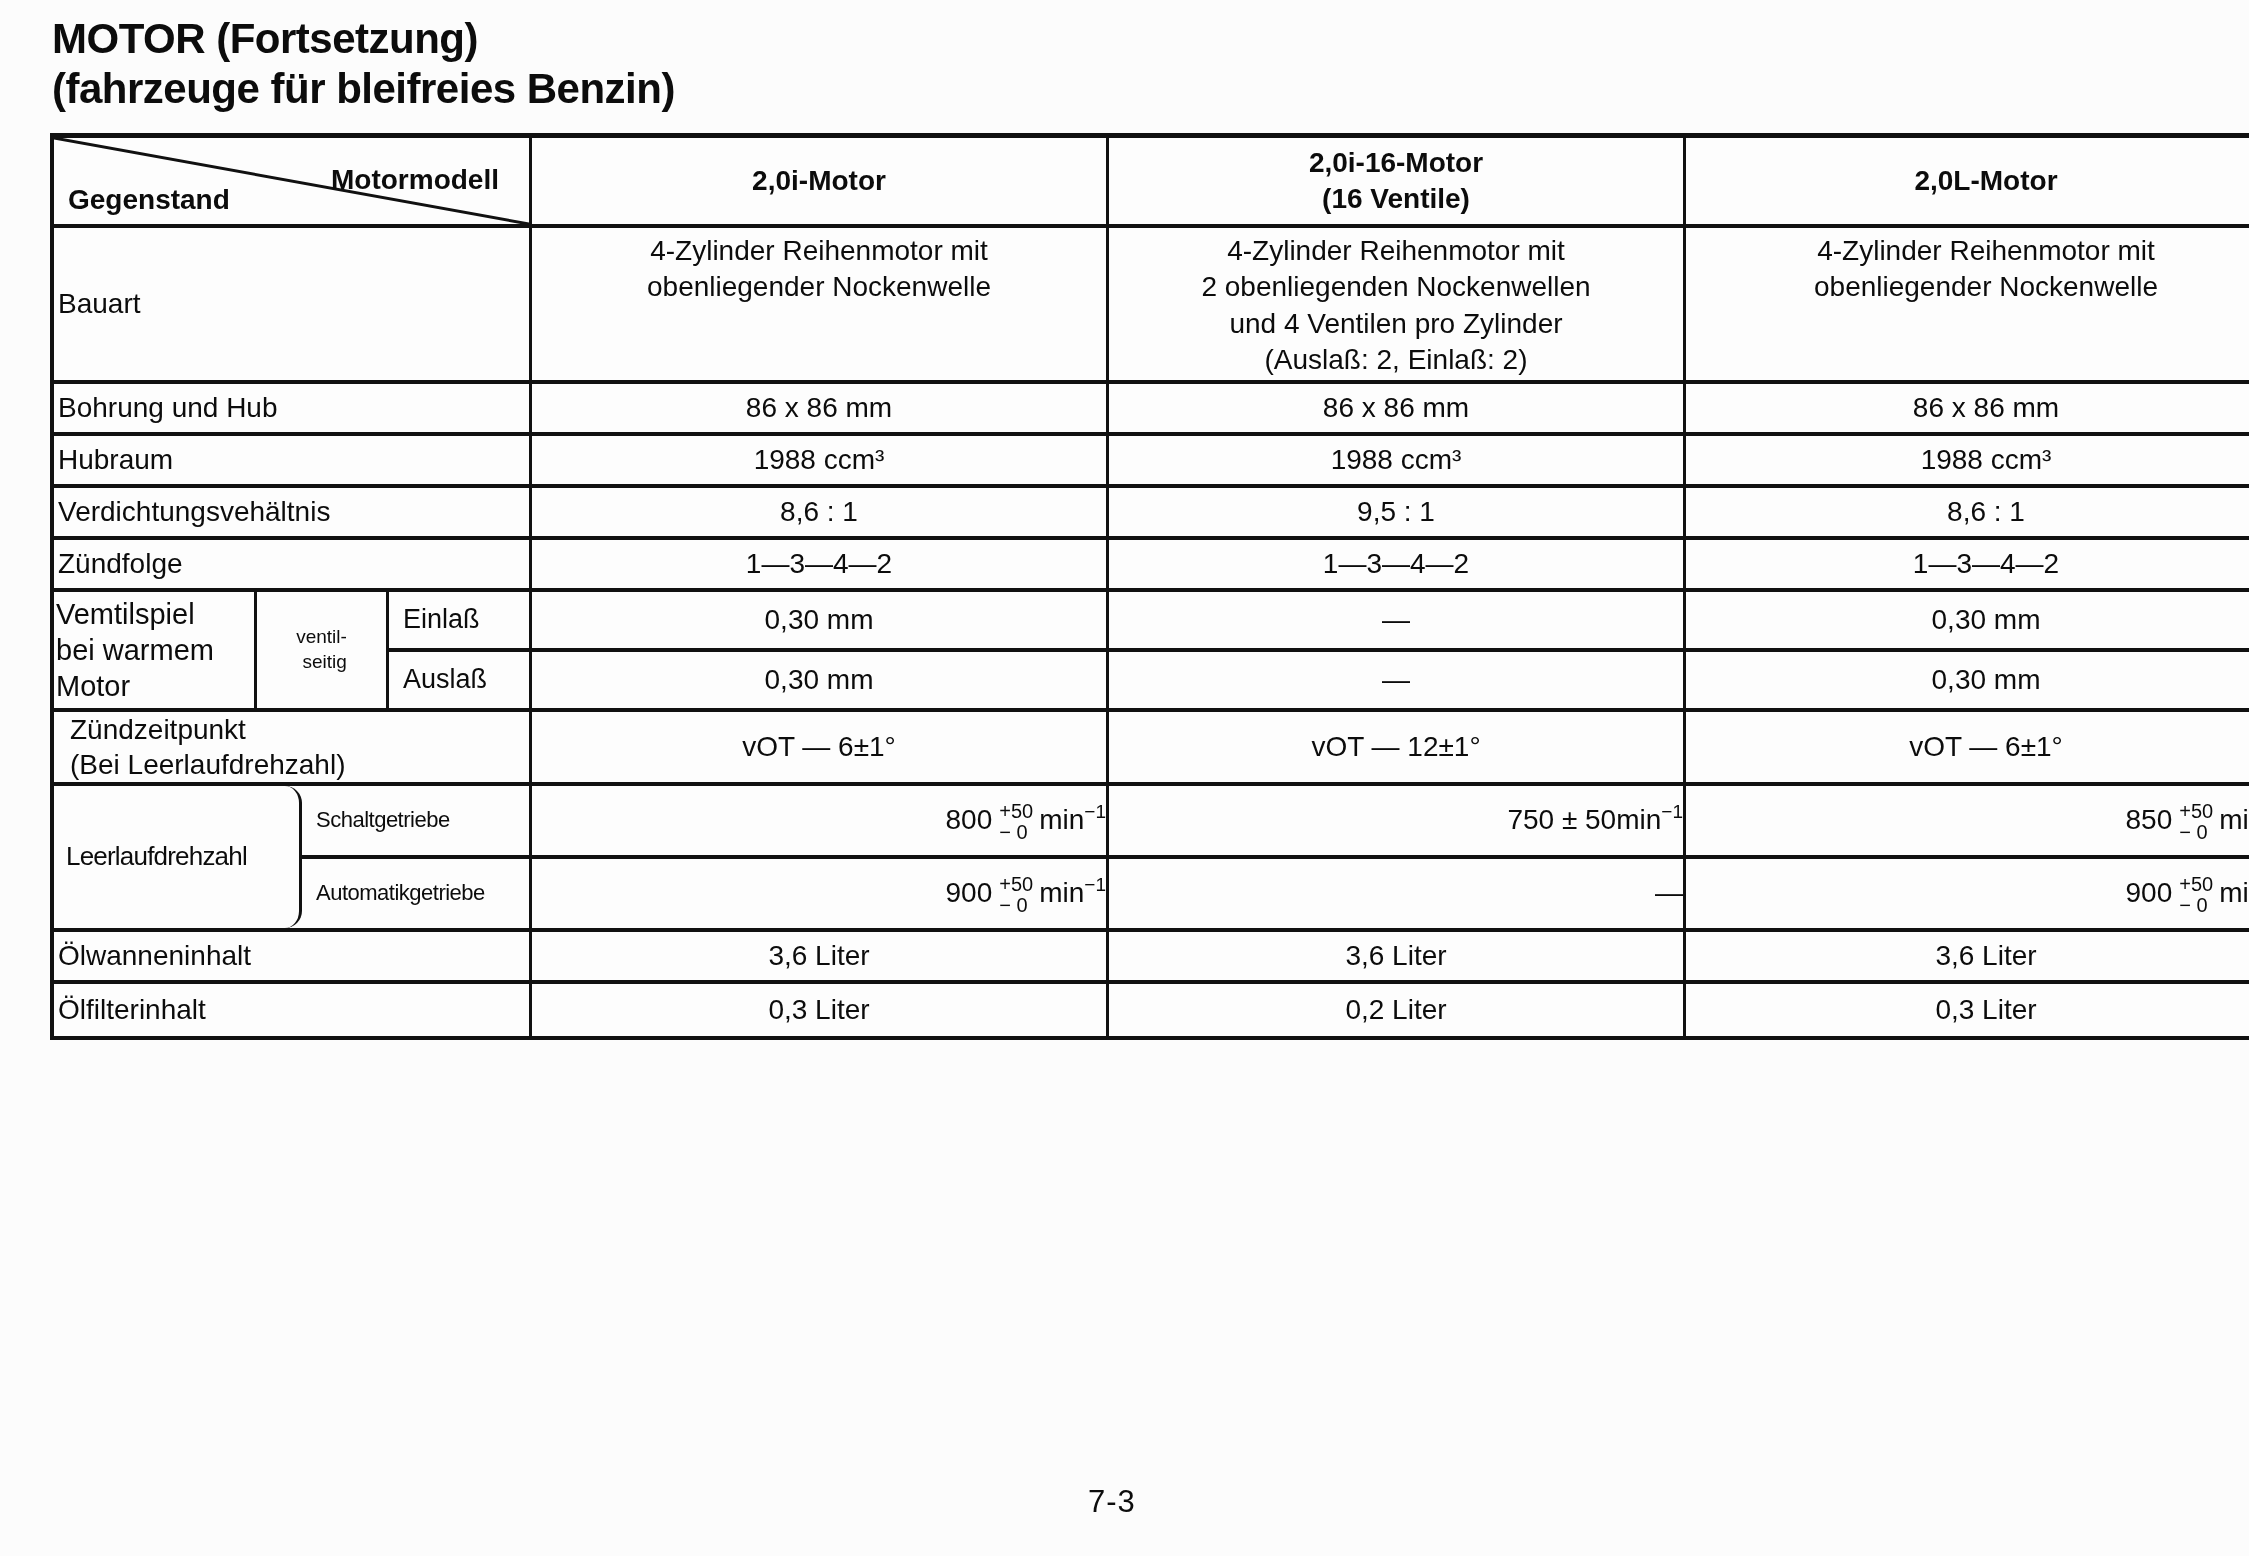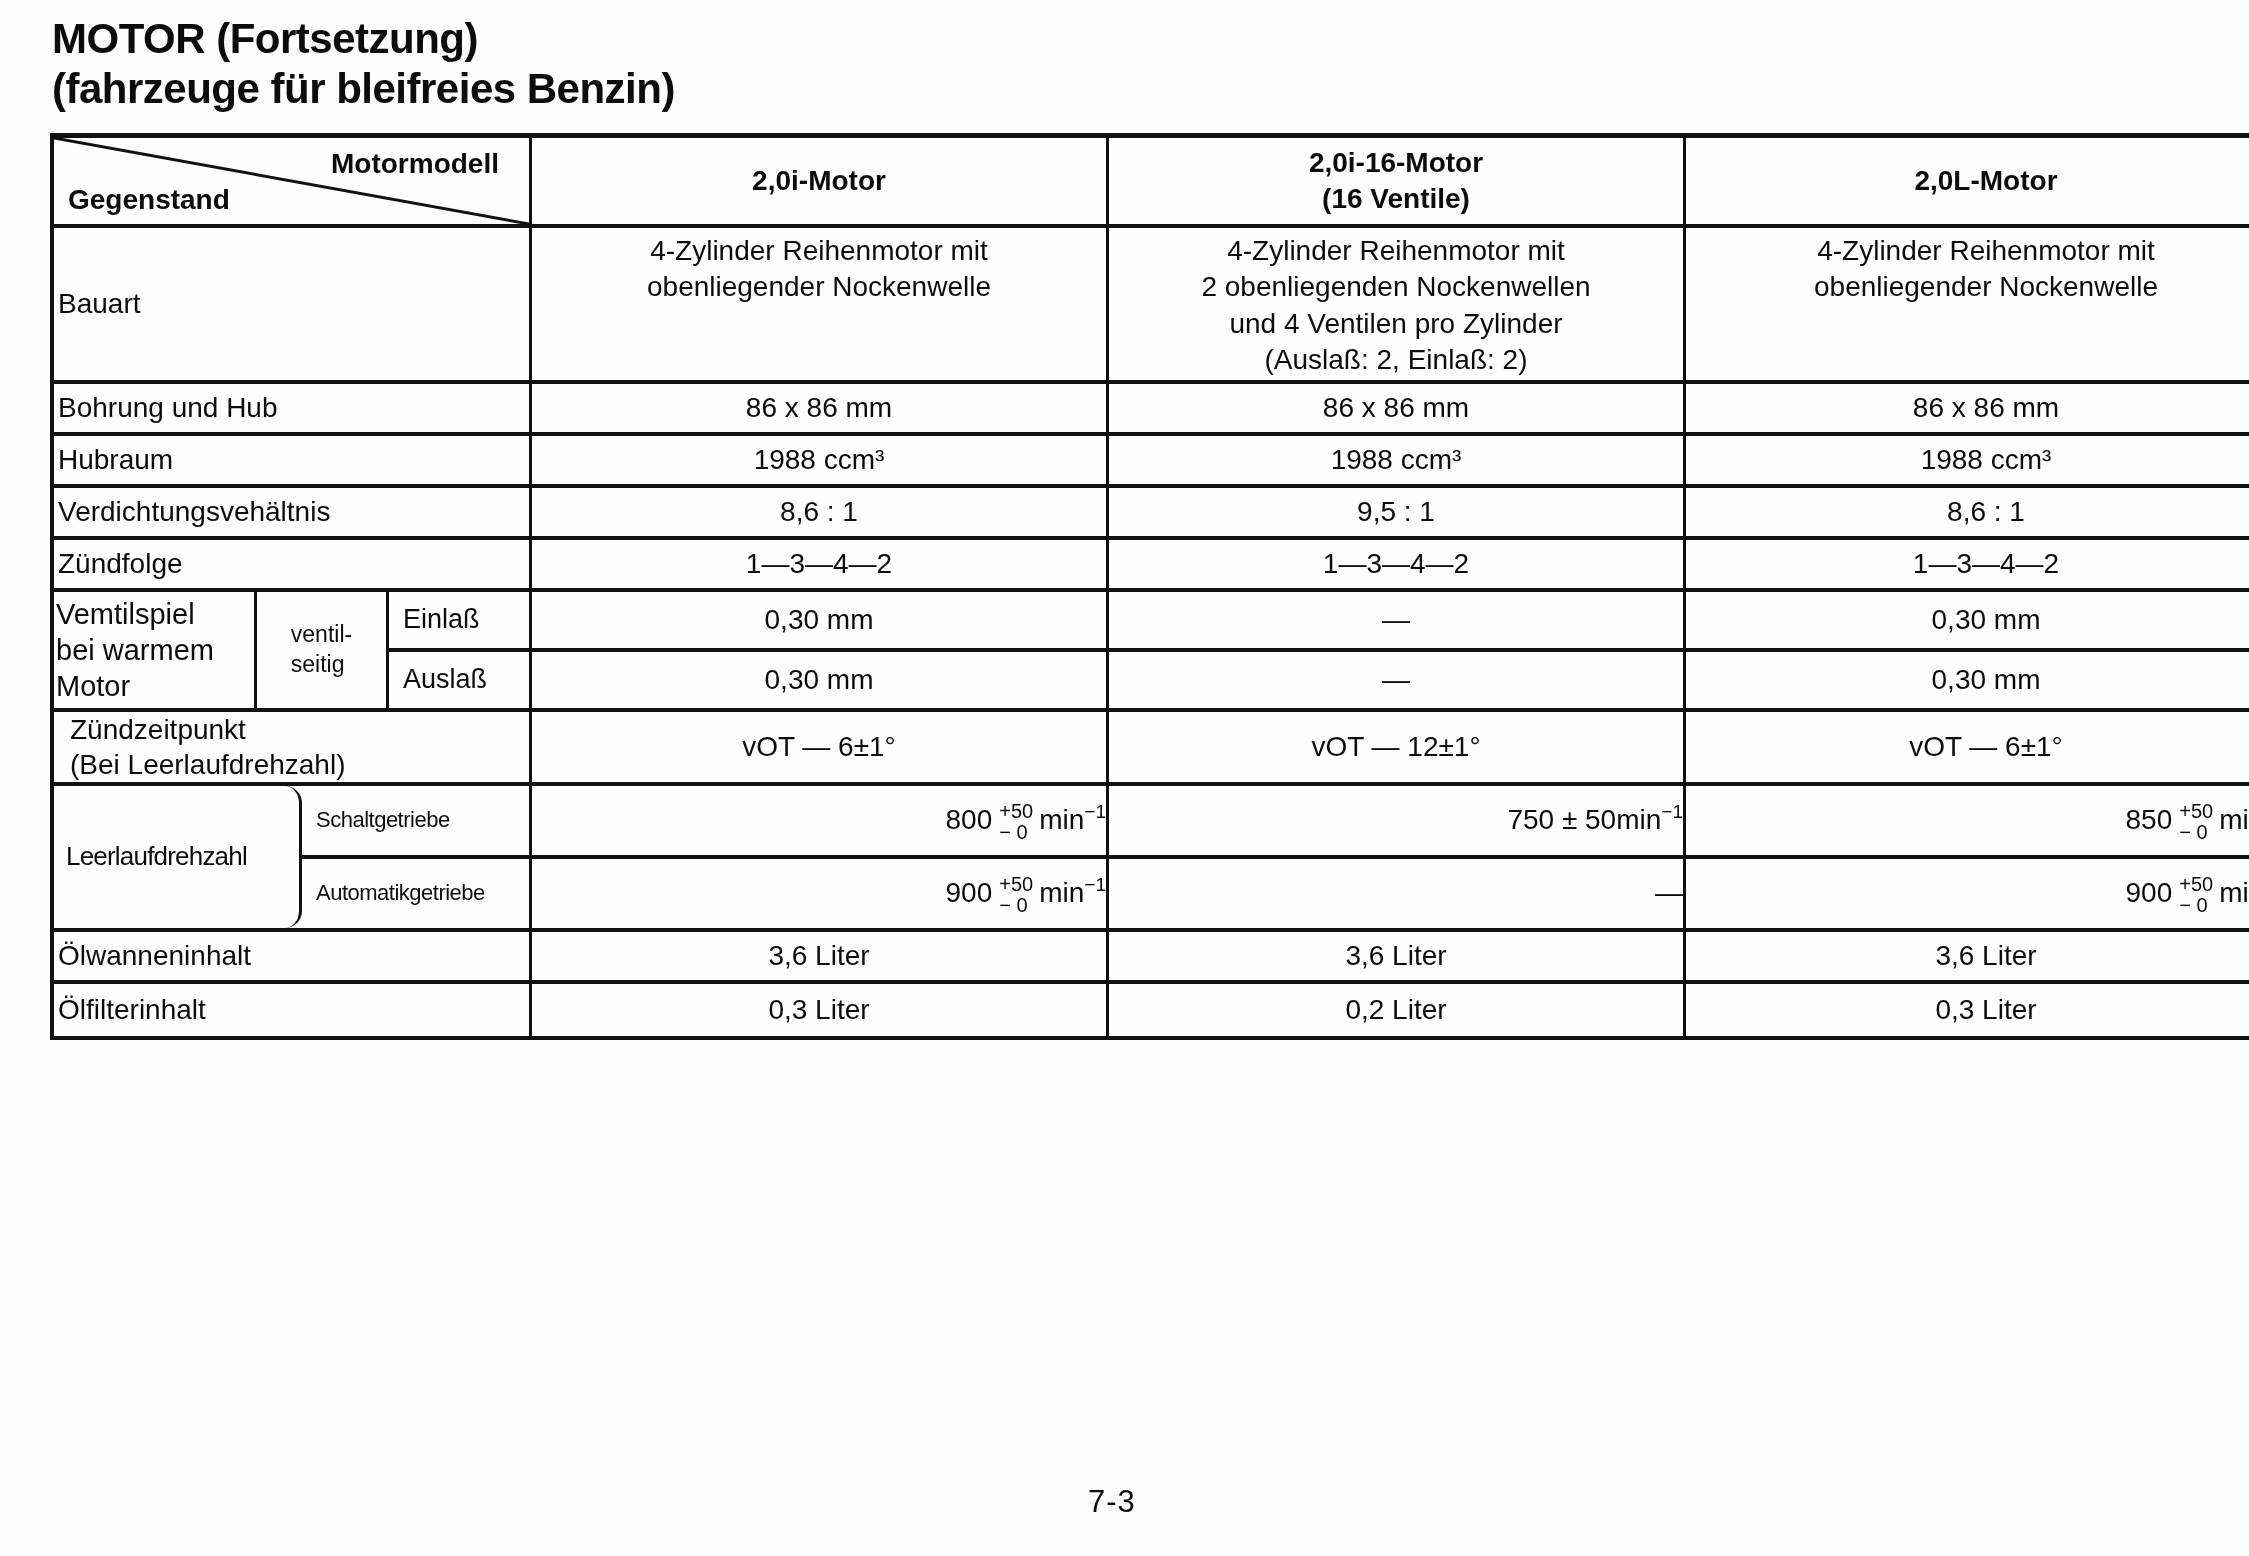--- a/index.html
+++ b/index.html
@@ -46,31 +46,31 @@
   .h-idle   { height:146px; }
   .h-oil    { height:52px; }
   
   .label-cell { justify-content:flex-start; padding-left:4px; }
   .data-cell  { justify-content:center; text-align:center; }
   .head-cell  { justify-content:center; text-align:center; font-weight:bold; font-size:28px; line-height:1.3; }
   .top-align  { align-items:flex-start; padding-top:5px; }
   
   .corner { position:relative; display:block; }
   .diag-svg { position:absolute; left:0; top:0; width:100%; height:100%; }
-  .corner-top { position:absolute; top:8px; right:30px; font-weight:bold; font-size:28px; }
+  .corner-top { position:absolute; top:24px; right:30px; font-weight:bold; font-size:28px; }
   .corner-bottom { position:absolute; bottom:6px; left:14px; font-weight:bold; font-size:28px; }
   
   .vcol { display:flex; flex-direction:column; flex:1 1 auto; min-width:0; }
   .vrow, .irow { display:flex; align-items:stretch; box-sizing:border-box; }
   .vrow.first { height:60px; border-bottom:4px solid #111; }
   .vrow.second { flex:1; }
   .irow.first { height:73px; border-bottom:4px solid #111; }
   .irow.second { flex:1; }
   .valve-label { padding-left:2px; font-size:29px; line-height:1.25; }
-  .valve-side  { justify-content:center; text-align:left; font-size:23px; }
+  .valve-side  { justify-content:center; text-align:right; font-size:19px; }
   .sub-cell    { justify-content:flex-start; padding-left:14px; font-size:27px; }
   .idle-label  { padding-left:12px; font-size:26px; letter-spacing:-0.8px;border-radius:17px; }
   .idle-sub    { justify-content:flex-start; padding-left:14px; font-size:22px; letter-spacing:-0.5px; }
   .timing-label { padding-left:16px; font-size:28px; line-height:1.25; }
   
   .idle-val { justify-content:flex-end; }
   .idle-base { font-size:28px; }
   .stack {
     display:inline-flex; flex-direction:column; align-items:flex-start;
     font-size:20px; line-height:1.05; margin:0 6px 0 7px; transform:translateY(1px);

